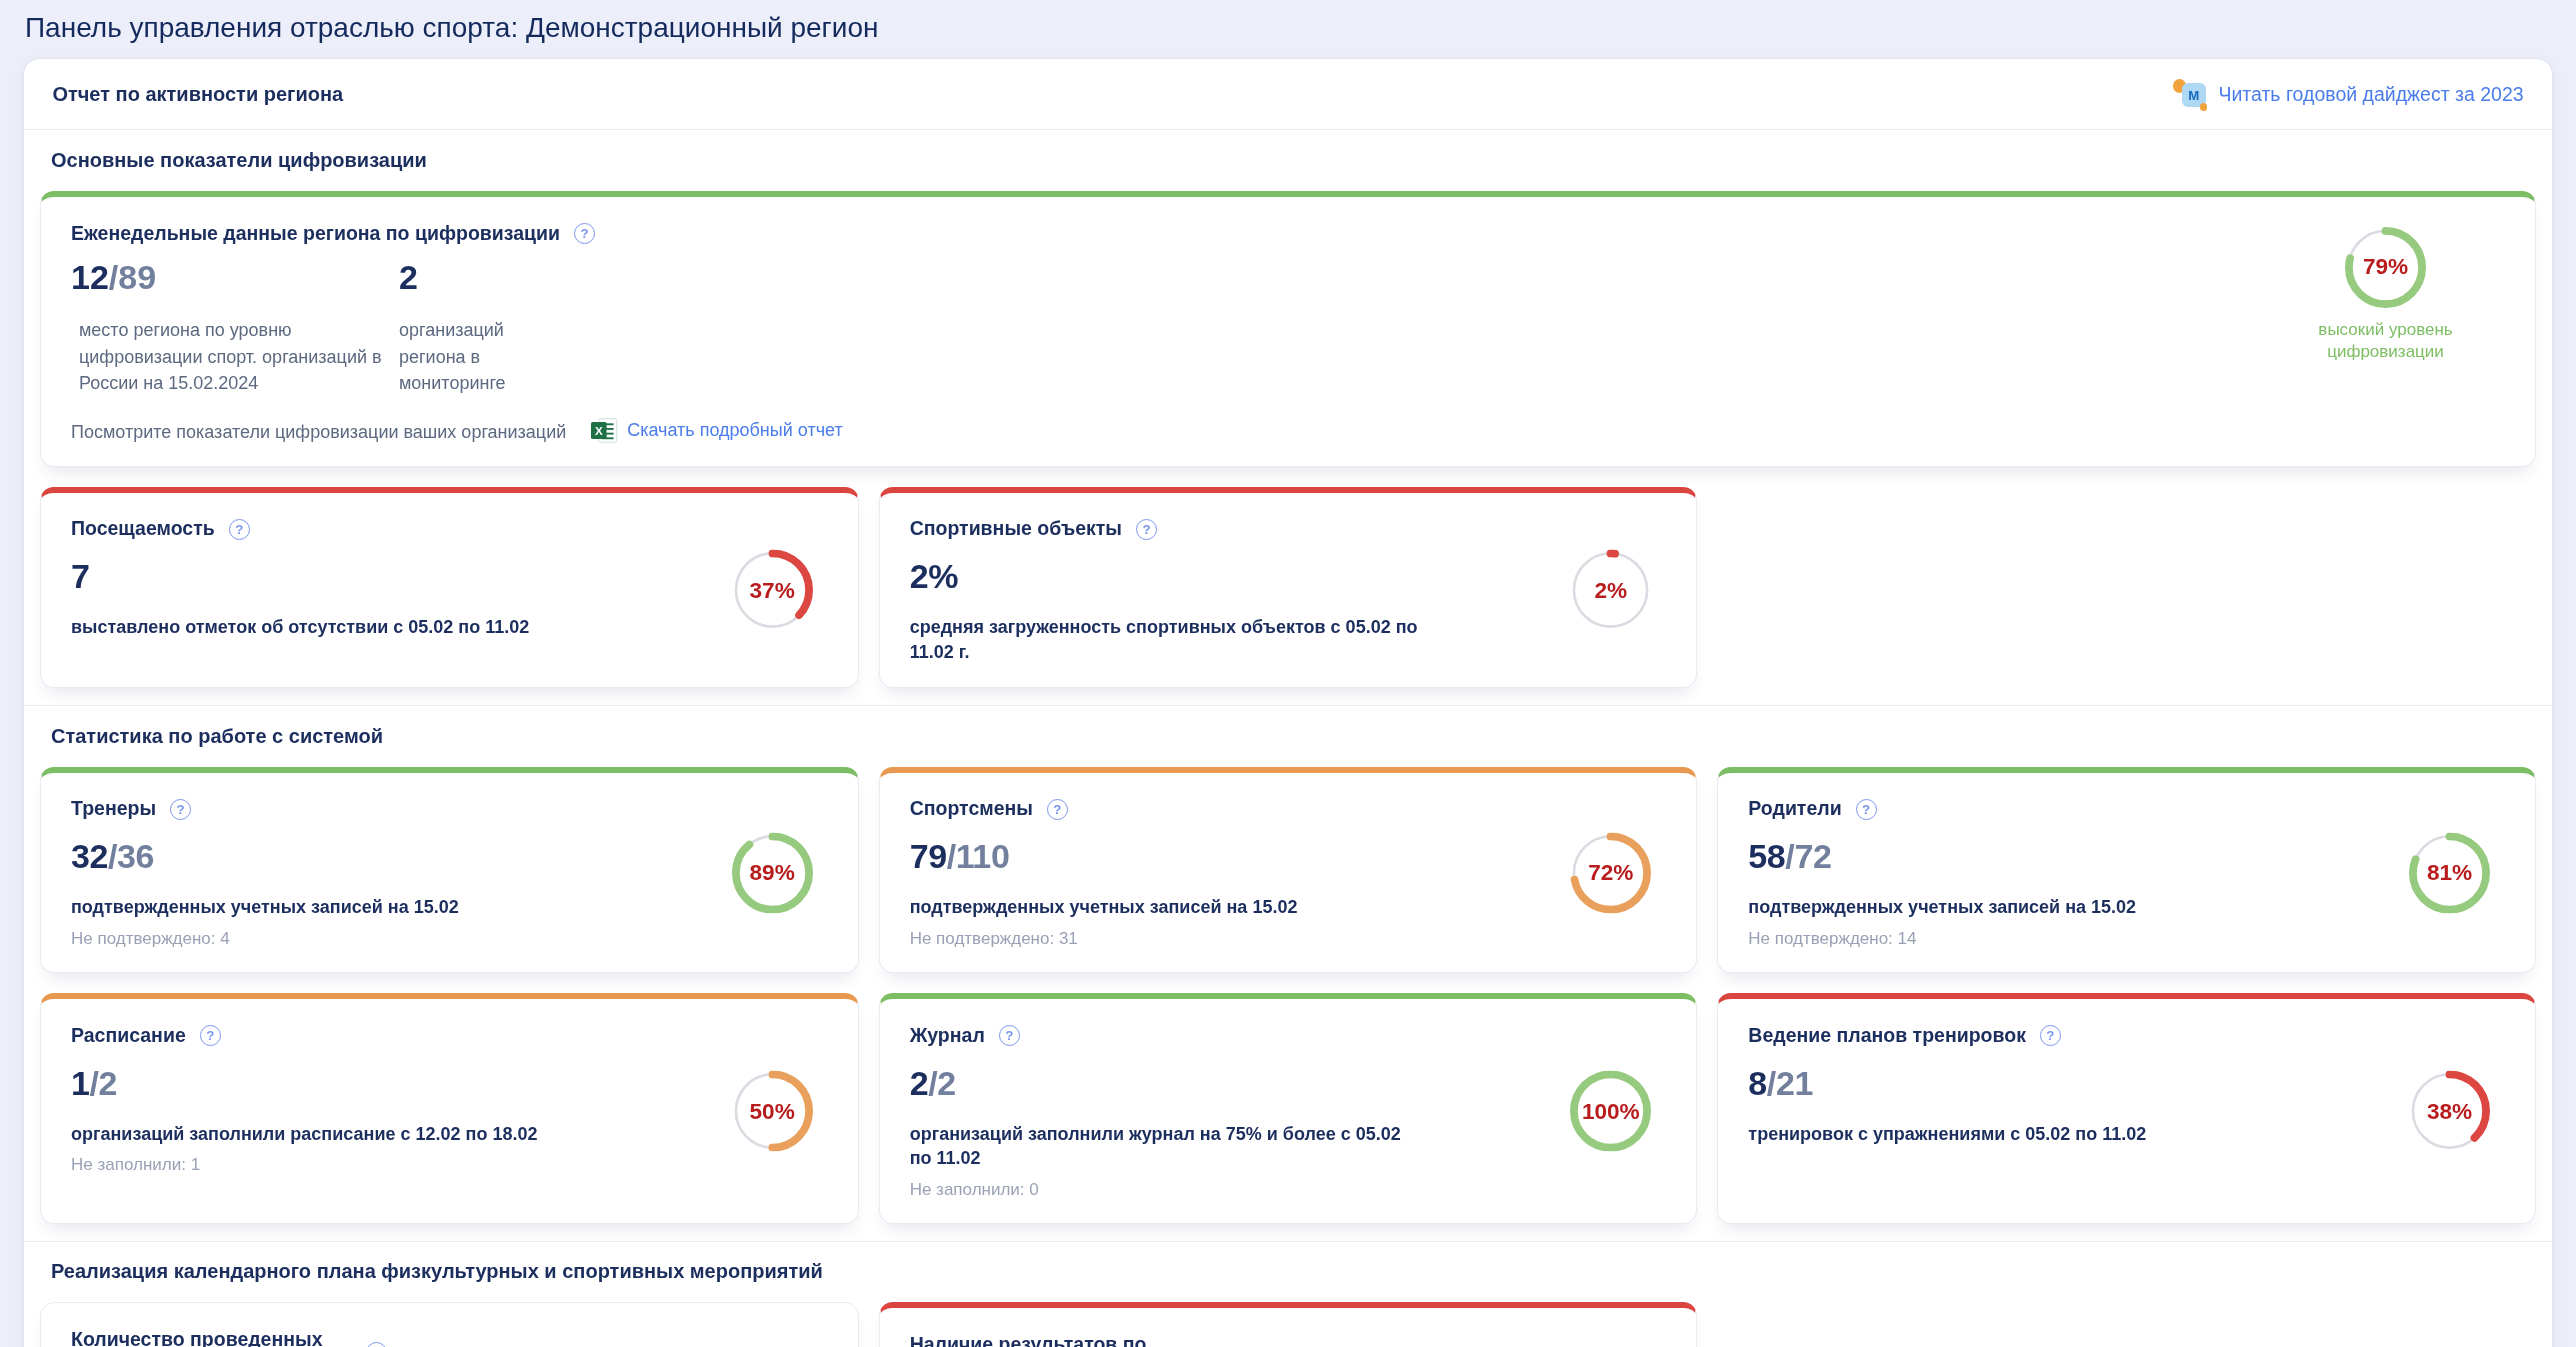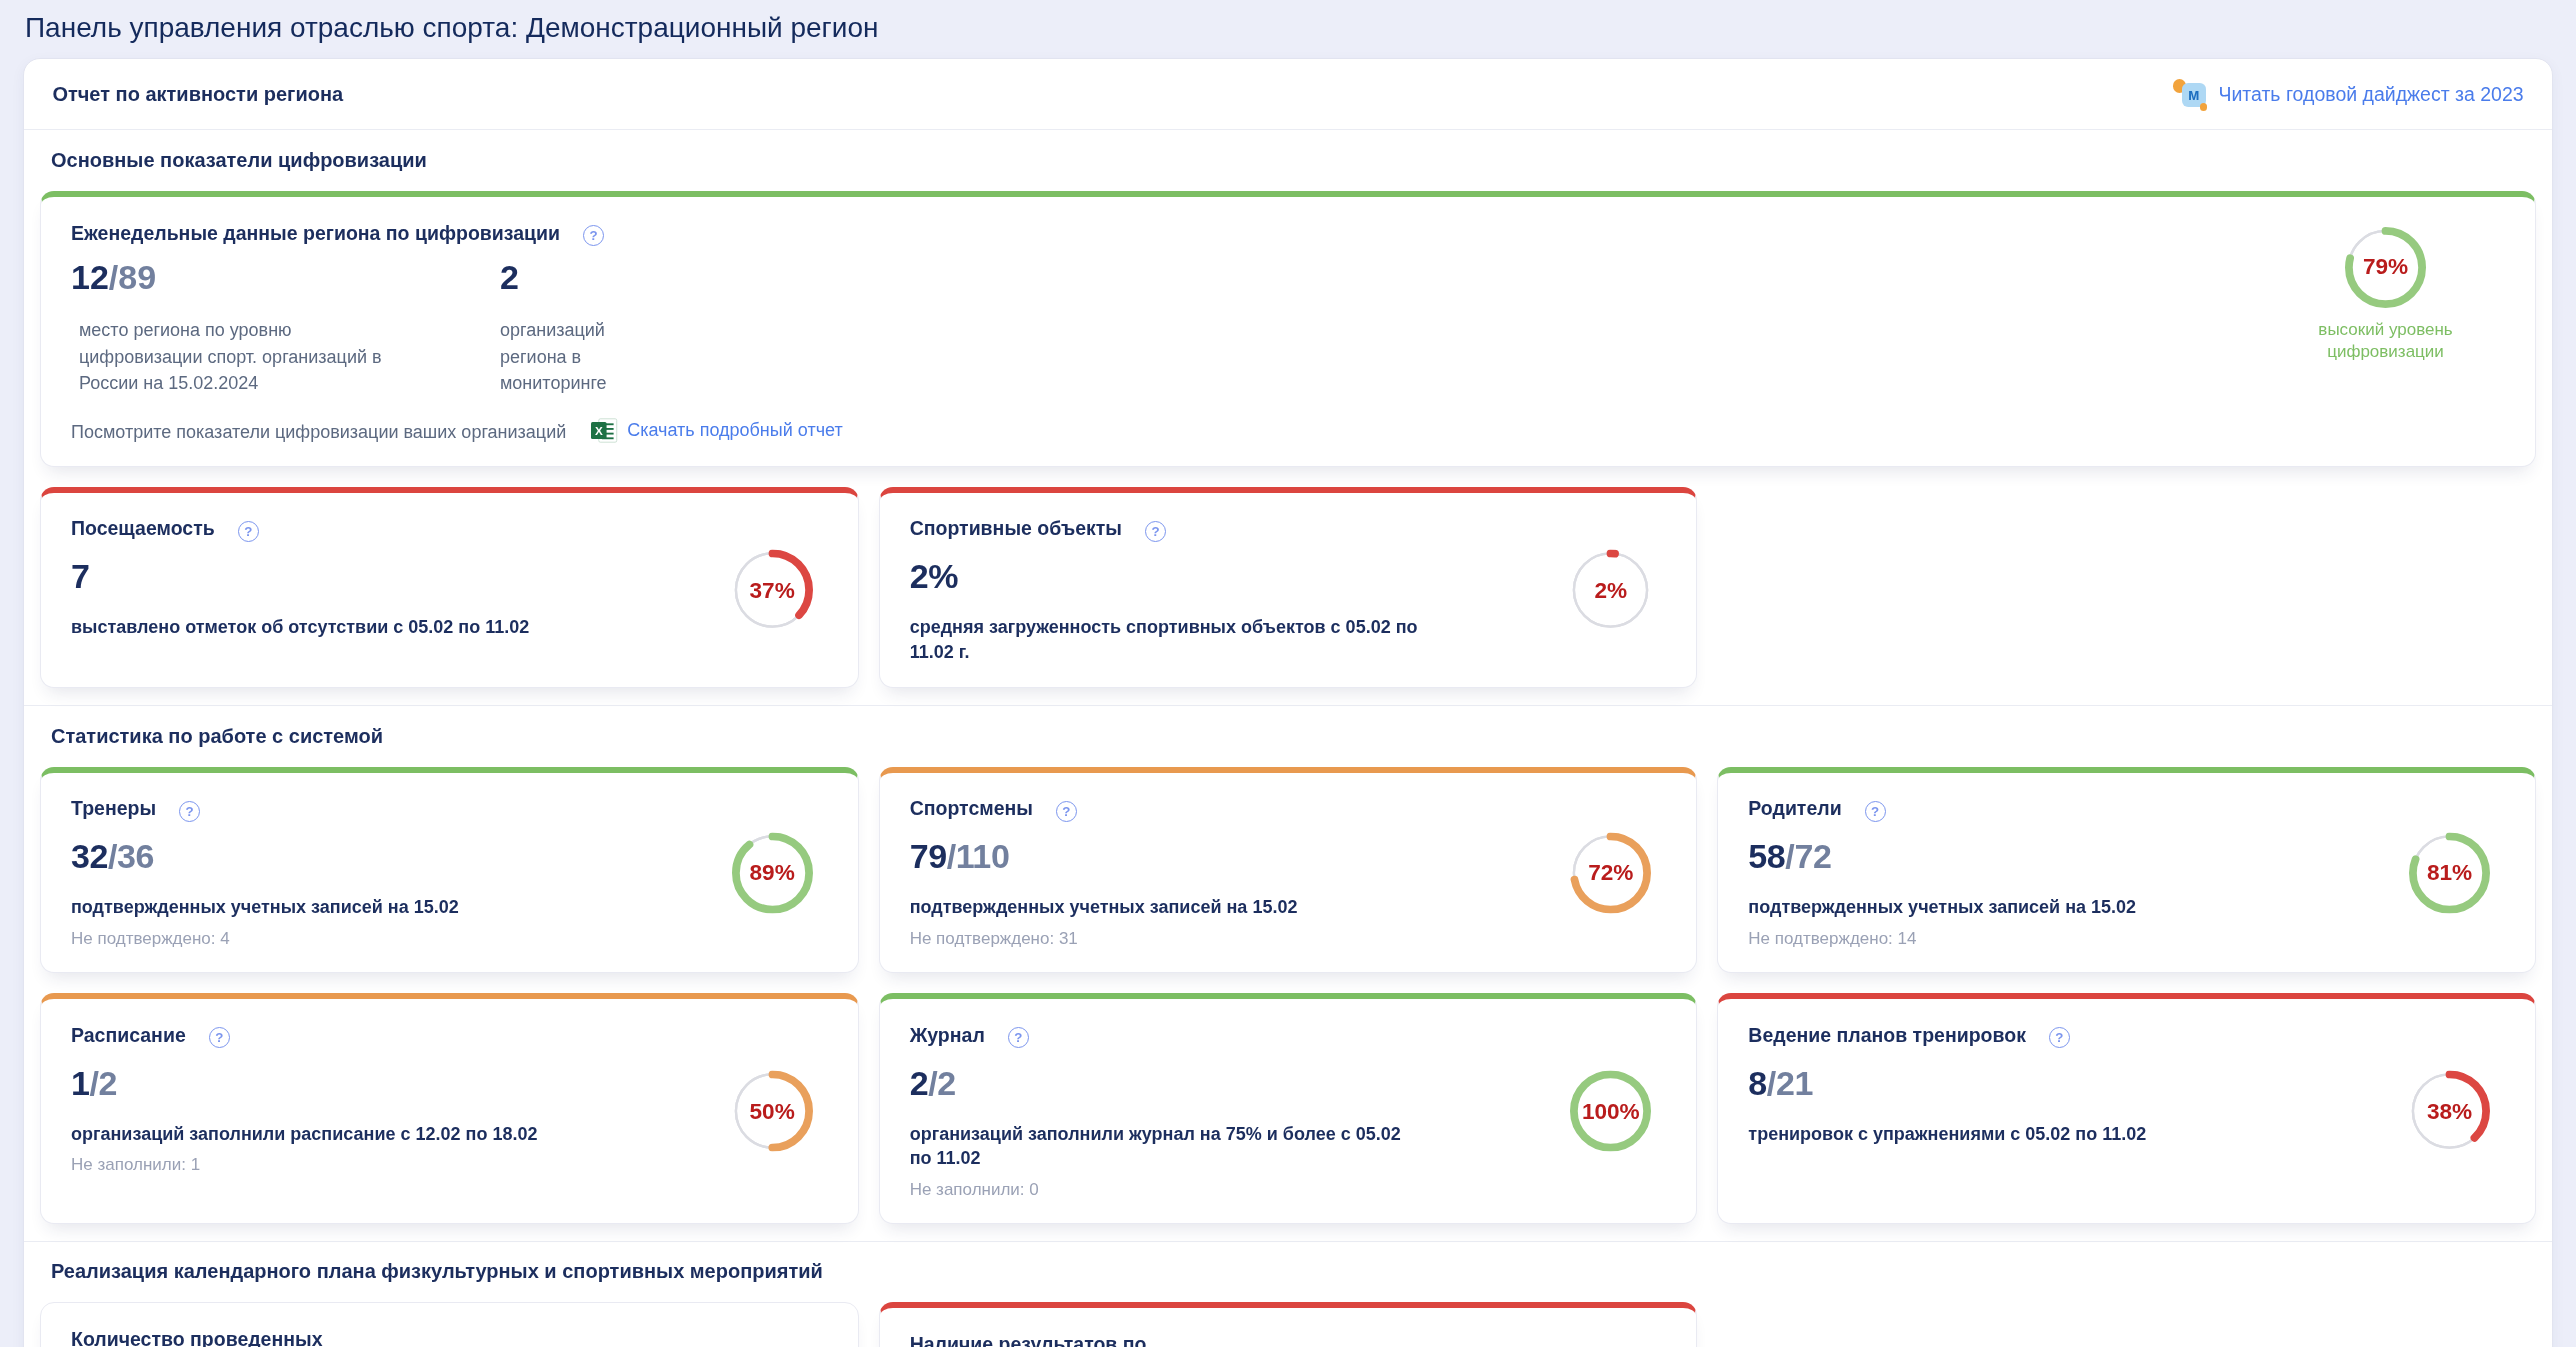--- a/index.html
+++ b/index.html
@@ -35,21 +35,21 @@
   .grid{display:grid;grid-template-columns:repeat(3,1fr);gap:20px;}
   .grid + .grid{margin-top:20px;}
 
   .card{
     position:relative;background:#fff;
     border:0.8px solid #E9EAF2;border-radius:14px;
     box-shadow:0 11px 17px -7.8px rgba(30,40,90,.12);
     padding:23.4px 30px;box-sizing:border-box;
     min-height:187px;
   }
-  .card-title-row{display:flex;align-items:flex-end;gap:23px;}
+  .card-title-row{display:flex;align-items:center;gap:14px;}
   .card-title{font-size:19.5px;font-weight:700;color:#1C2E5E;line-height:1.3;max-width:281px;}
   .card-title.wide{max-width:none;}
   .help{width:21px;height:21px;border:1.6px solid #7B95EE;border-radius:50%;color:#7B95EE;
     font-size:13.3px;font-weight:700;display:inline-flex;align-items:center;justify-content:center;
     flex:none;box-sizing:border-box;margin-top:0.8px;cursor:pointer;background:#fff;}
   .value-row{margin-top:15.6px;font-size:34px;font-weight:700;color:#1C2E5E;letter-spacing:-0.4px;}
   .value-total{color:#72809E;}
   .desc{margin-top:19px;font-size:18px;font-weight:700;color:#1C2E5E;max-width:515px;line-height:1.35;}
   .note{margin-top:9.4px;font-size:17px;font-weight:400;color:#9AA1B5;min-height:7.8px;}
 
@@ -57,21 +57,21 @@
   .donut{width:81px;height:81px;position:relative;}
   .donut svg{display:block;}
   .donut-label{position:absolute;inset:0;display:flex;align-items:center;justify-content:center;
     font-size:22.6px;font-weight:700;color:#b91c1c;}
   .donut-caption{margin-top:11px;color:#7DBE63;font-size:17px;line-height:1.3;text-align:center;max-width:156px;}
 
   
   .card.weekly{min-height:211px;display:flex;}
   .weekly-left{flex:1;}
   .weekly-right{width:195px;display:flex;flex-direction:column;align-items:center;padding-top:6.2px;margin-right:22px;flex:none;}
-  .weekly-metrics{display:flex;gap:101px;margin-top:12.5px;align-items:flex-end;}
+  .weekly-metrics{display:flex;margin-top:12.5px;align-items:flex-end;}
   .wvalue{font-size:34px;font-weight:700;color:#1C2E5E;}
   .wdesc{margin-top:20px;font-size:18px;font-weight:400;color:#5C6980;line-height:1.45;}
   .wdesc.m1{max-width:320px;margin-left:8px;}
   .wdesc.m2{max-width:125px;}
   .weekly-footer{display:flex;align-items:flex-end;gap:25px;margin-top:22px;font-size:18px;color:#5C6980;}
   .report-link{display:inline-flex;align-items:center;gap:9.4px;color:#4A7CEB;text-decoration:none;font-size:18px;cursor:pointer;}
   .mb26{margin-bottom:20px;}
 </style>
 </head>
 <body>

